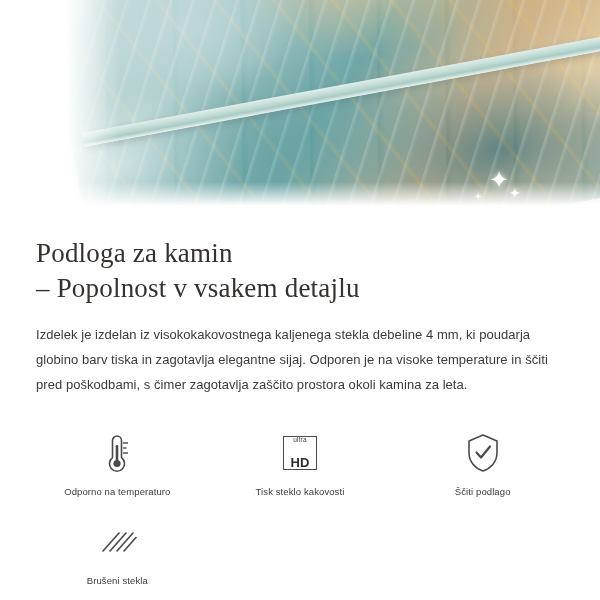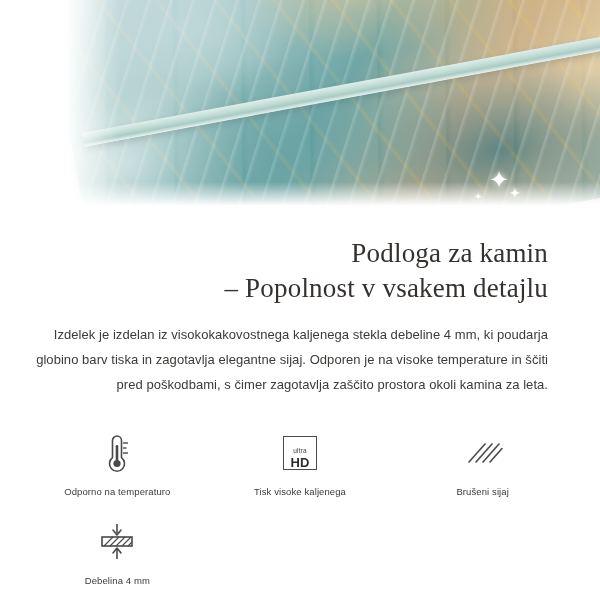--- a/index.html
+++ b/index.html
@@ -101,21 +101,20 @@
     text-shadow: 0 0 6px rgba(255,255,255,0.9);
     user-select: none;
   }
   .sparkle.s1 { left: 489px; top: 168px; font-size: 24px; }
   .sparkle.s2 { left: 509px; top: 186px; font-size: 14px; }
   .sparkle.s3 { left: 474px; top: 192px; font-size: 10px; }
 
   
   .content {
     padding: 14px 52px 0 36px;
-    text-align: right;
   }
 
   .headline {
     font-family: "Liberation Serif", serif;
     font-size: 27px;
     line-height: 1.28;
     color: #35312e;
     font-weight: 400;
     margin: 0 0 18px 0;
     letter-spacing: 0.2px;
@@ -163,21 +162,21 @@
     letter-spacing: 0.1px;
   }
 
   .ultrahd-box {
     width: 32px;
     height: 32px;
     border: 1.6px solid #4a4a4a;
     display: flex;
     flex-direction: column;
     align-items: center;
-    justify-content: flex-end;
+    justify-content: space-between;
     line-height: 1;
   }
   .ultrahd-box .u-small {
     font-size: 6.5px;
     letter-spacing: 0.2px;
     color: #3d3a37;
   }
   .ultrahd-box .u-big {
     font-size: 13px;
     font-weight: bold;
@@ -228,45 +227,41 @@
       <div class="feature-label">Odporno na temperaturo</div>
     </div>
 
     <div class="feature">
       <div class="feature-icon">
         <div class="ultrahd-box">
           <span class="u-small">ultra</span>
           <span class="u-big">HD</span>
         </div>
       </div>
-      <div class="feature-label">Tisk visoke kaljenega</div>
-    </div>
-
+      <div class="feature-label">Tisk steklo kakovosti</div>
+    </div>
+
+    <div class="feature">
+      <div class="feature-icon">
+        <svg width="40" height="44" viewBox="0 0 40 44">
+          <path d="M20 4 L34 10 V22 C34 31 27.5 37.5 20 40 C12.5 37.5 6 31 6 22 V10 Z" fill="none" stroke="#4a4a4a" stroke-width="1.6" stroke-linejoin="round"></path>
+          <path d="M13.5 21.5 L18 26.5 L27 15.5" fill="none" stroke="#4a4a4a" stroke-width="2.2" stroke-linecap="round" stroke-linejoin="round"></path>
+        </svg>
+      </div>
+      <div class="feature-label">Ščiti podlago</div>
+    </div>
 
 
     <div class="feature">
       <div class="feature-icon">
         <svg width="44" height="38" viewBox="0 0 44 38">
           <line x1="8" y1="28" x2="24" y2="10" stroke="#4a4a4a" stroke-width="1.6" stroke-linecap="round"></line>
           <line x1="15" y1="28" x2="31" y2="10" stroke="#4a4a4a" stroke-width="1.6" stroke-linecap="round"></line>
           <line x1="22" y1="28" x2="38" y2="10" stroke="#4a4a4a" stroke-width="1.6" stroke-linecap="round"></line>
           <line x1="29" y1="28" x2="41" y2="14.5" stroke="#4a4a4a" stroke-width="1.6" stroke-linecap="round"></line>
         </svg>
       </div>
-      <div class="feature-label">Brušeni sijaj</div>
-    </div>
-
-    <div class="feature">
-      <div class="feature-icon">
-        <svg width="44" height="44" viewBox="0 0 44 44">
-          <line x1="22" y1="4" x2="22" y2="13" stroke="#4a4a4a" stroke-width="1.6"></line>
-          <path d="M18 10 L22 15 L26 10" fill="none" stroke="#4a4a4a" stroke-width="1.6" stroke-linecap="round" stroke-linejoin="round"></path>
-          <rect x="7" y="17" width="30" height="9" fill="none" stroke="#4a4a4a" stroke-width="1.6"></rect>
-          <path d="M9 26 L18 17 M15 26 L24 17 M21 26 L30 17 M27 26 L36 17 M33 26 L37 22" stroke="#4a4a4a" stroke-width="1.1"></path>
-          <line x1="22" y1="30" x2="22" y2="39" stroke="#4a4a4a" stroke-width="1.6"></line>
-          <path d="M18 33 L22 28 L26 33" fill="none" stroke="#4a4a4a" stroke-width="1.6" stroke-linecap="round" stroke-linejoin="round"></path>
-        </svg>
-      </div>
-      <div class="feature-label">Debelina 4 mm</div>
-    </div>
+      <div class="feature-label">Brušeni stekla</div>
+    </div>
+
 
   </div>
 </div>
 
 </body></html>

